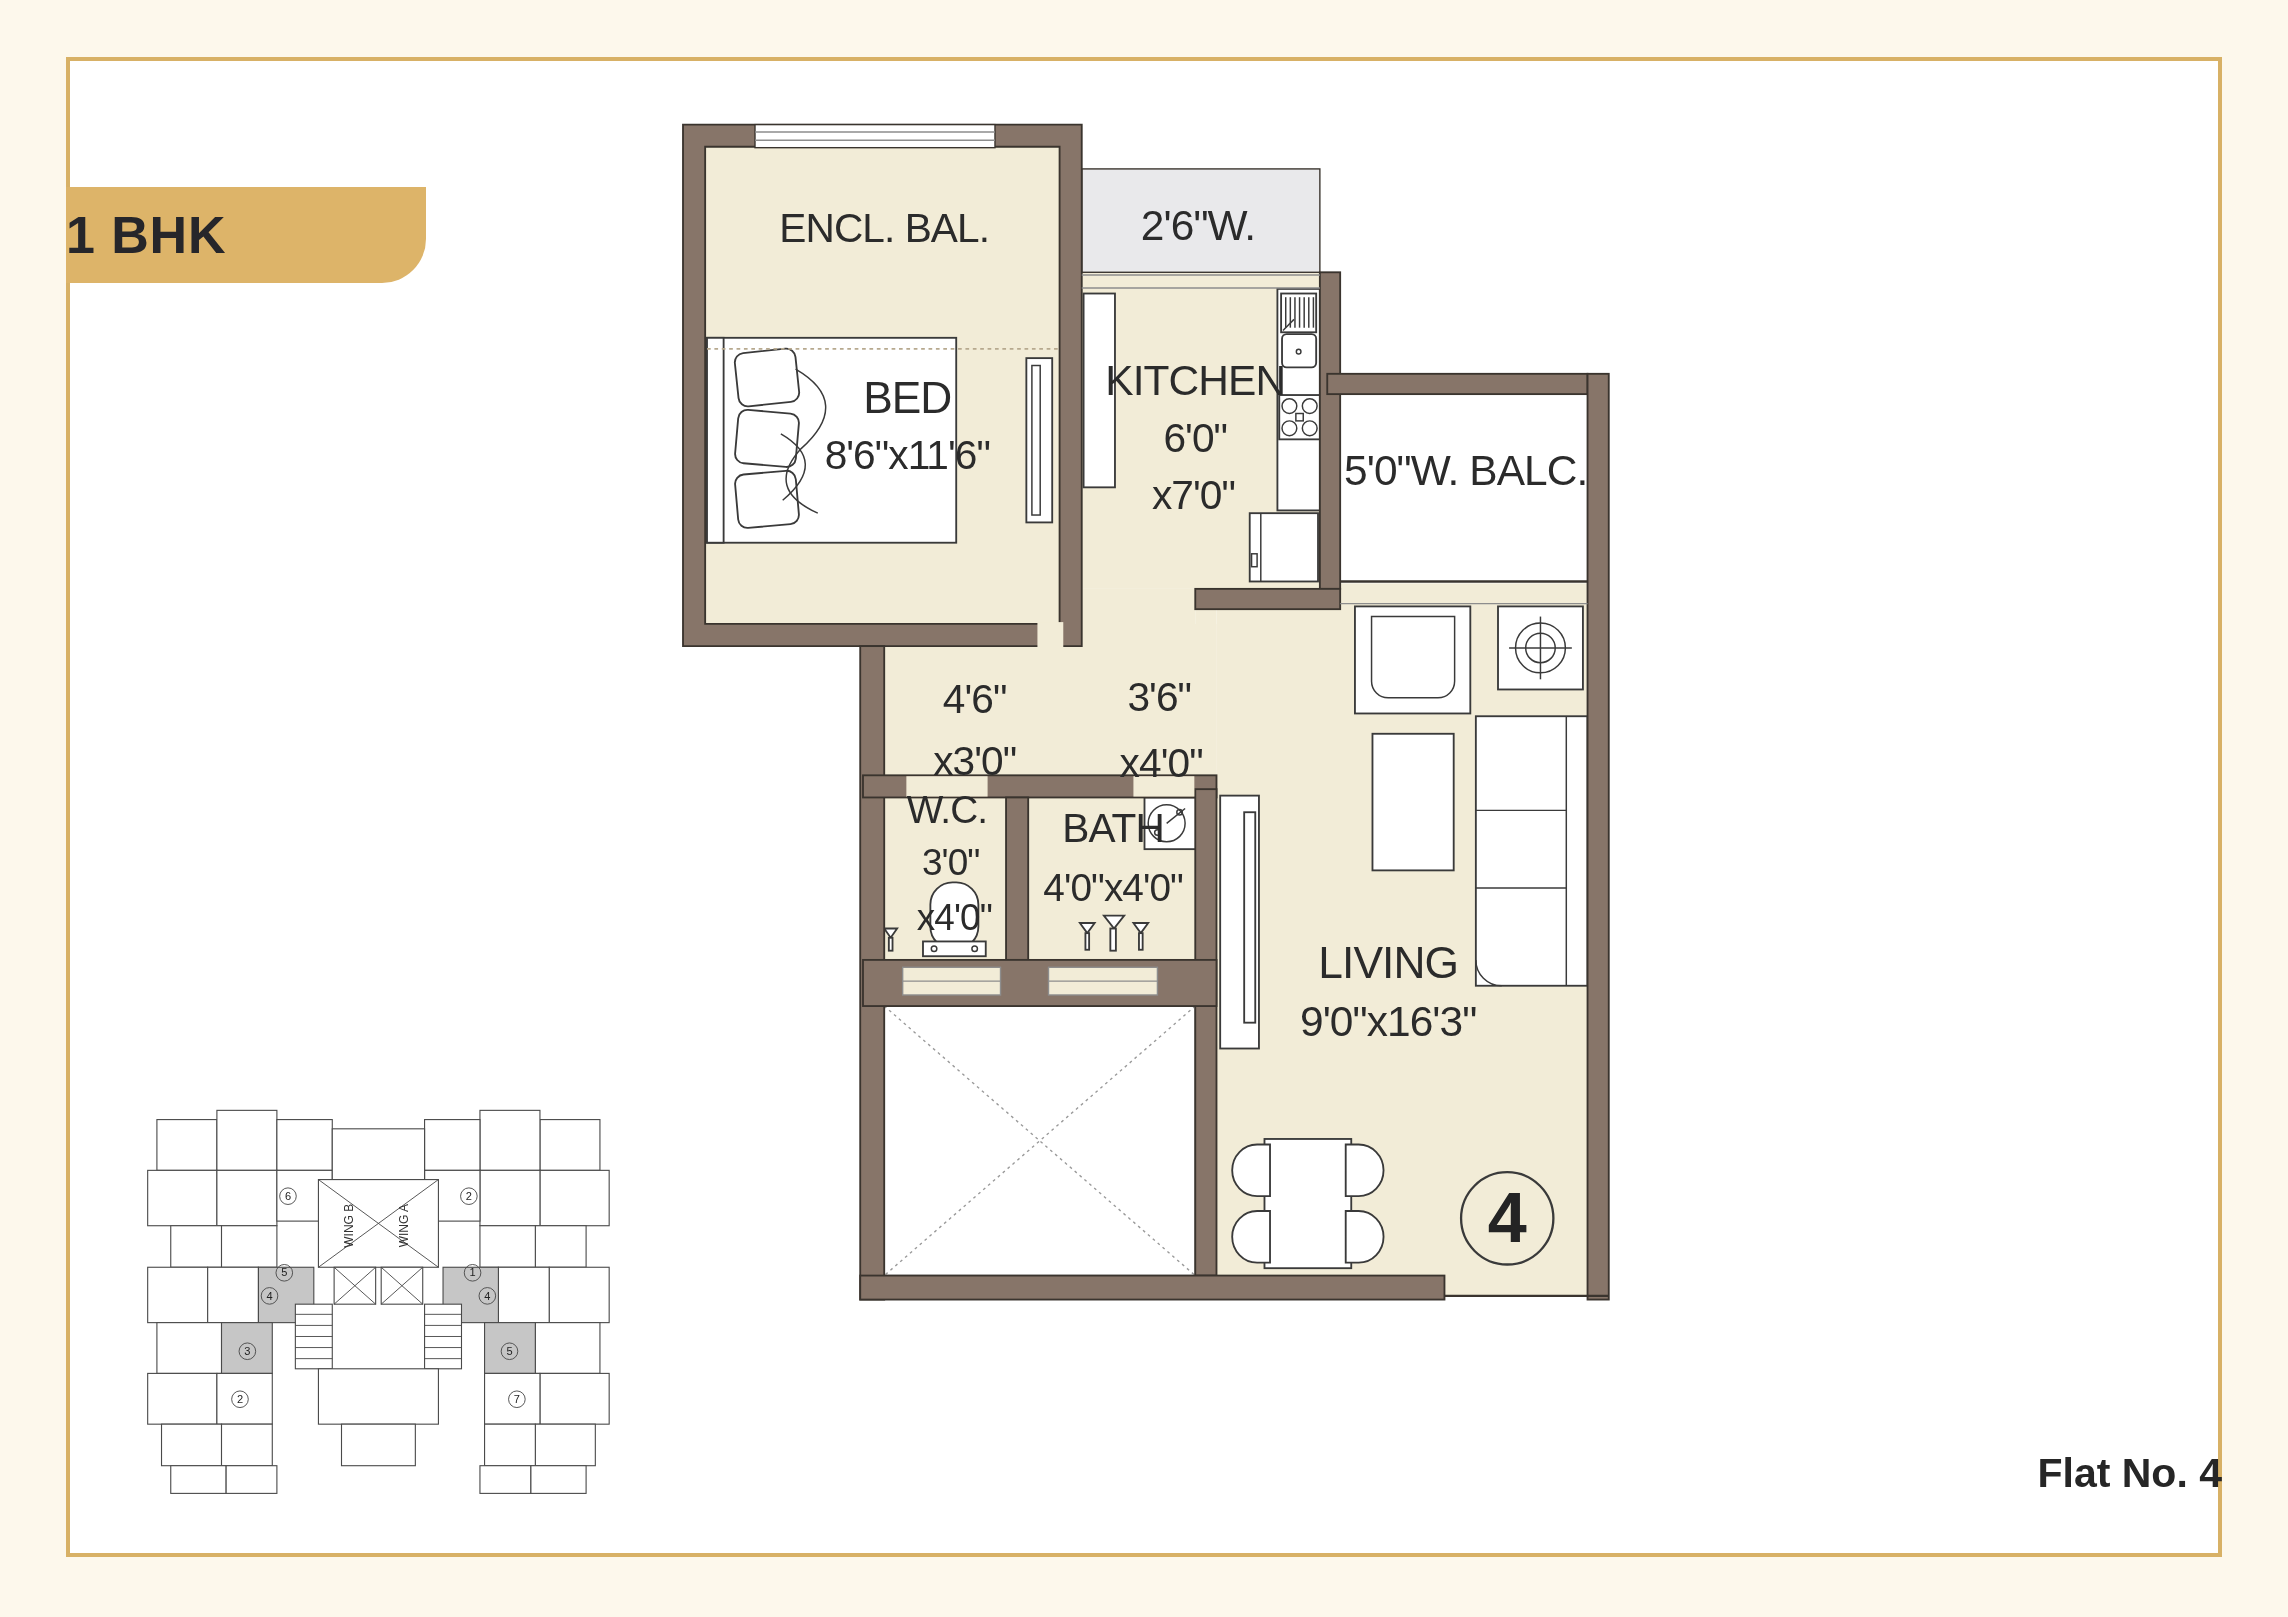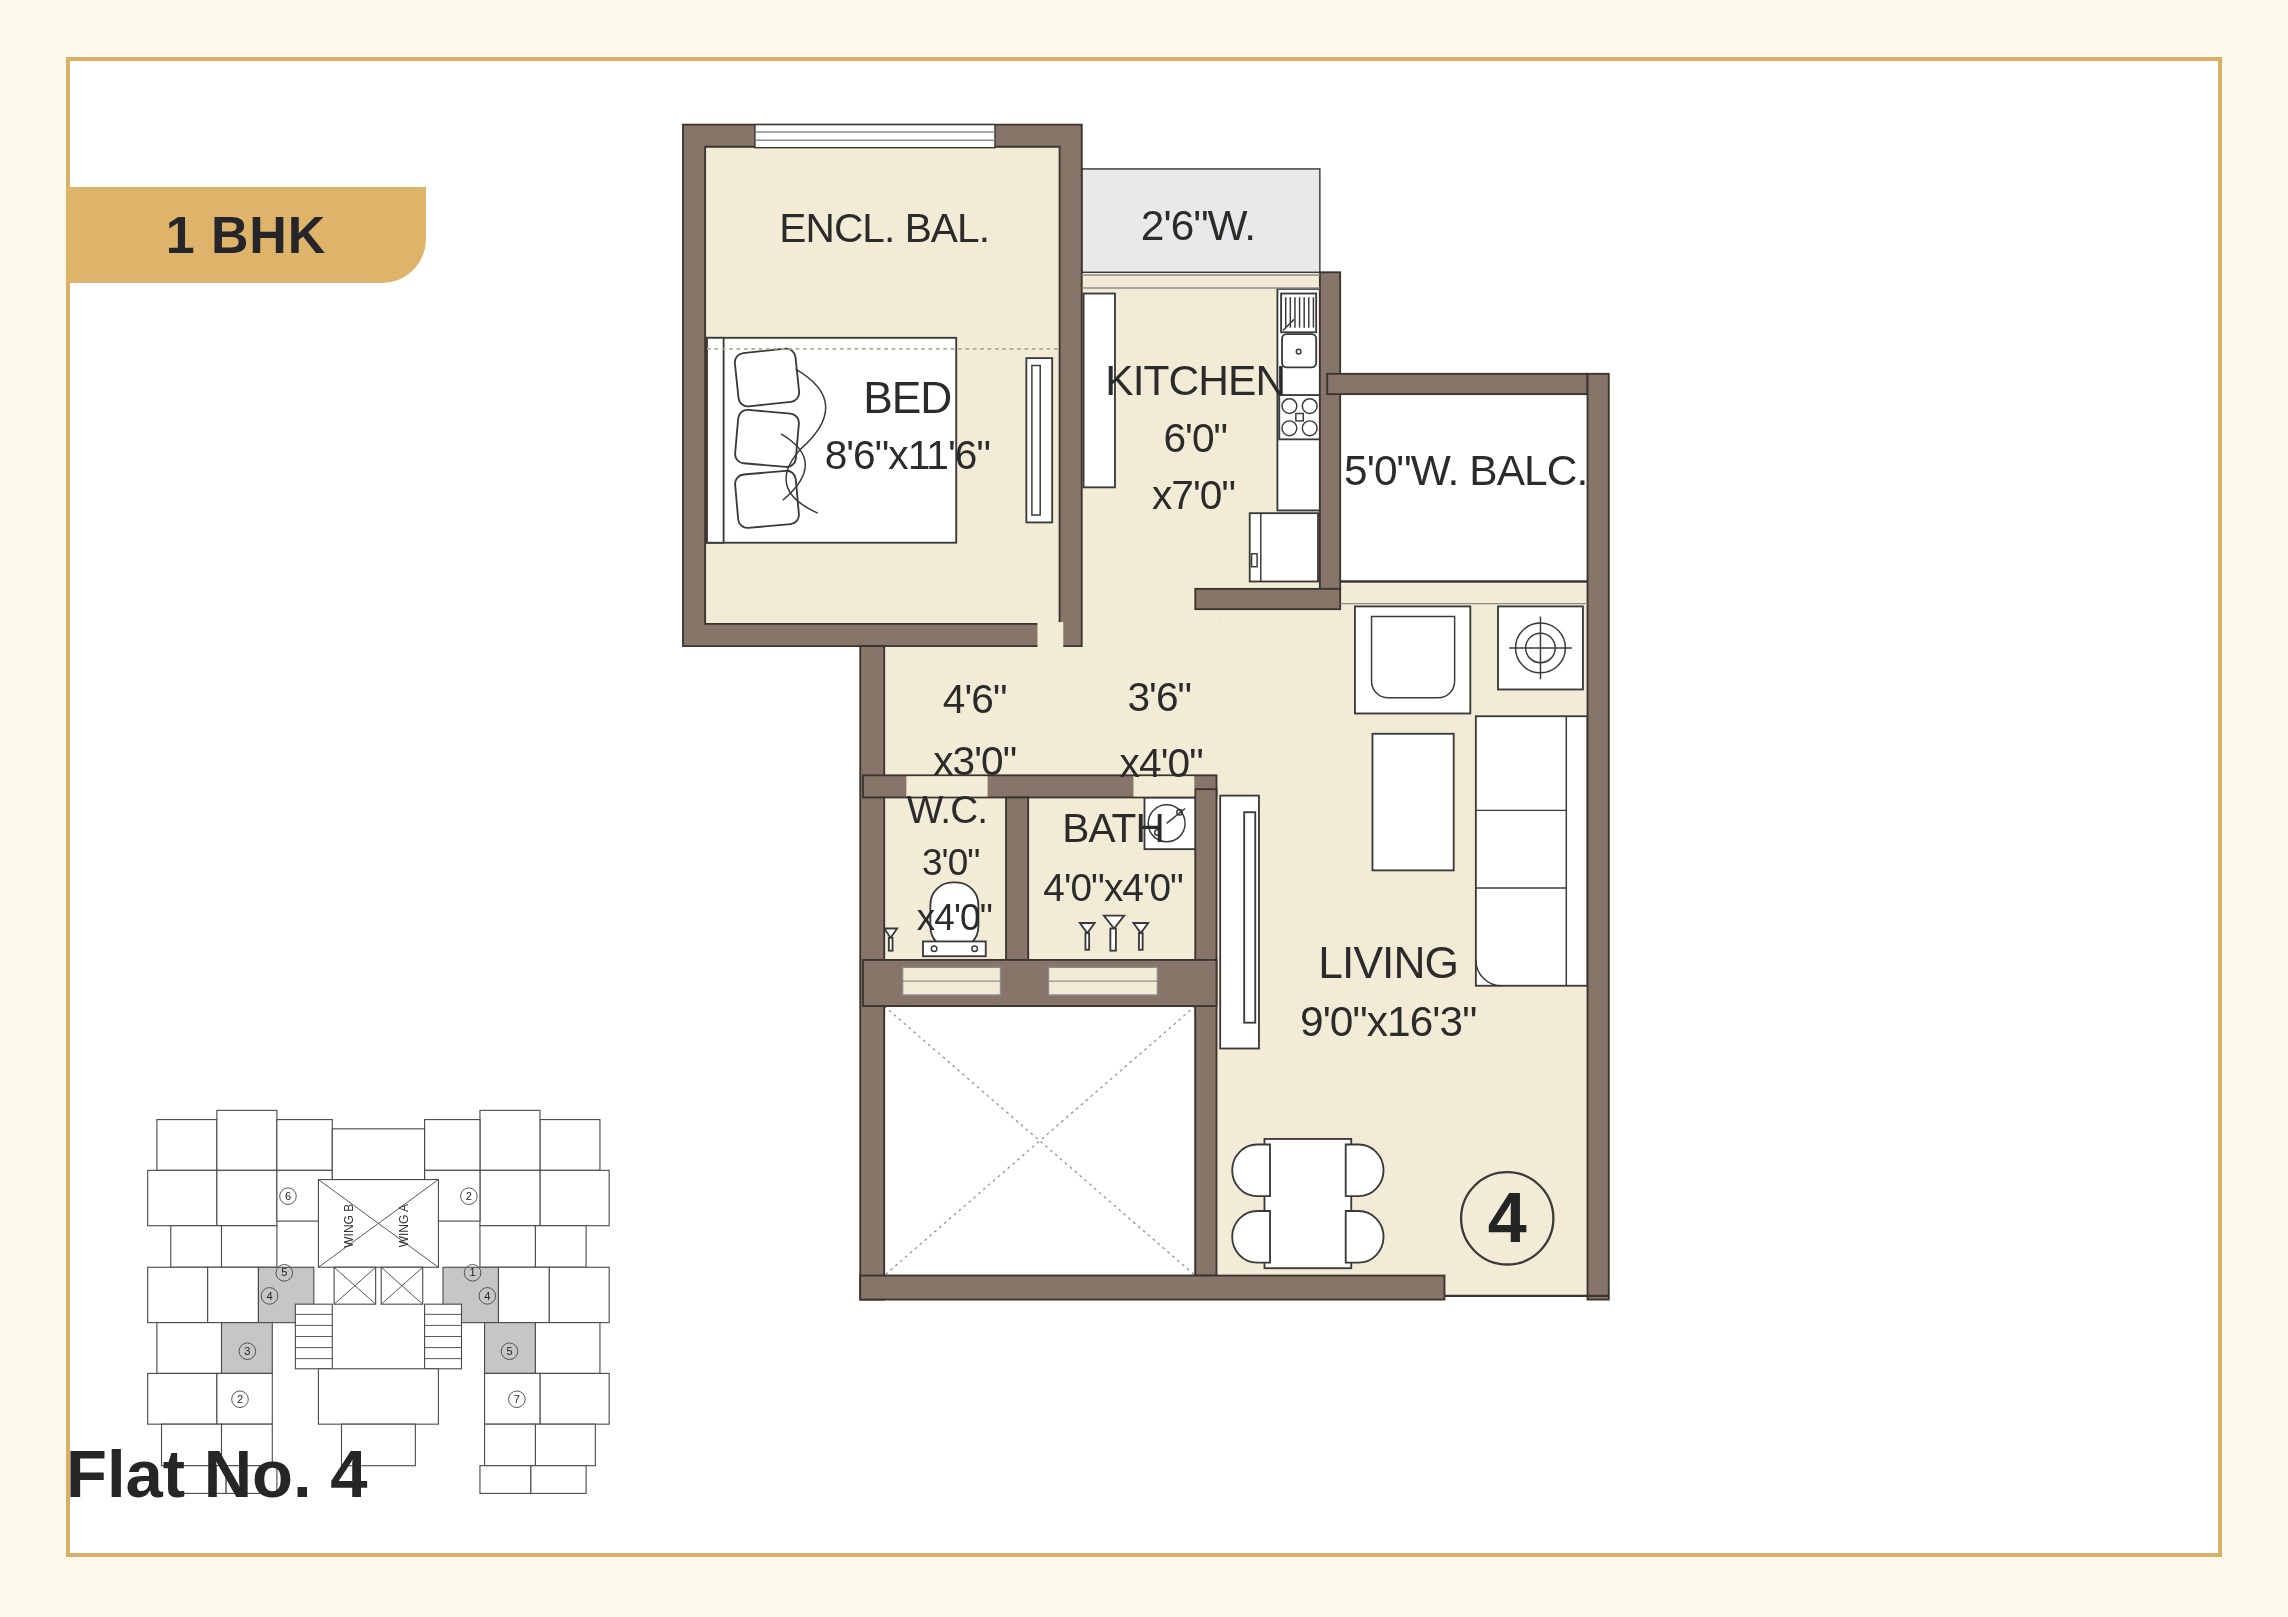--- a/index.html
+++ b/index.html
@@ -13,27 +13,27 @@
     background:var(--background);
     font-family:"Liberation Sans", sans-serif;
   }
   .card{
     position:absolute;left:66px;top:57px;width:2156px;height:1500px;
     box-sizing:border-box;background:#ffffff;border:4.6px solid var(--card-border);
   }
   .badge{
     position:absolute;left:66px;top:187px;width:360px;height:96px;
     background:var(--badge-bg);border-radius:0 0 44px 0;
-    display:flex;align-items:center;justify-content:center;
+    display:flex;align-items:center;justify-content:flex-start;
     font-size:52px;font-weight:bold;color:#26262a;letter-spacing:0.9px;
   }
   .title{
     position:absolute;left:66px;top:1432px;width:2156px;height:83px;
-    display:flex;align-items:center;justify-content:flex-start;
-    font-size:67px;font-weight:bold;color:#262626;
+    display:flex;align-items:center;justify-content:flex-end;
+    font-size:41px;font-weight:bold;color:#262626;
   }
   svg.plan{position:absolute;left:0;top:0;}
   .wall{fill:var(--wall);stroke:var(--wall-outline);stroke-width:2;}
   .floor{fill:var(--floor);stroke:none;}
   .grey{fill:var(--window-area-grey);stroke:var(--wall-outline);stroke-width:1.5;}
   .fw{fill:#ffffff;stroke:var(--furniture-line);stroke-width:2;}
   .fl{fill:none;stroke:var(--furniture-line);stroke-width:1.6;}
   .thin{stroke:#8d8d8d;stroke-width:1.5;fill:none;}
   .edge{stroke:var(--wall-outline);stroke-width:2.5;fill:none;}
   .duct-x{stroke:#9a9a9a;stroke-width:1.5;stroke-dasharray:3 4;fill:none;}

